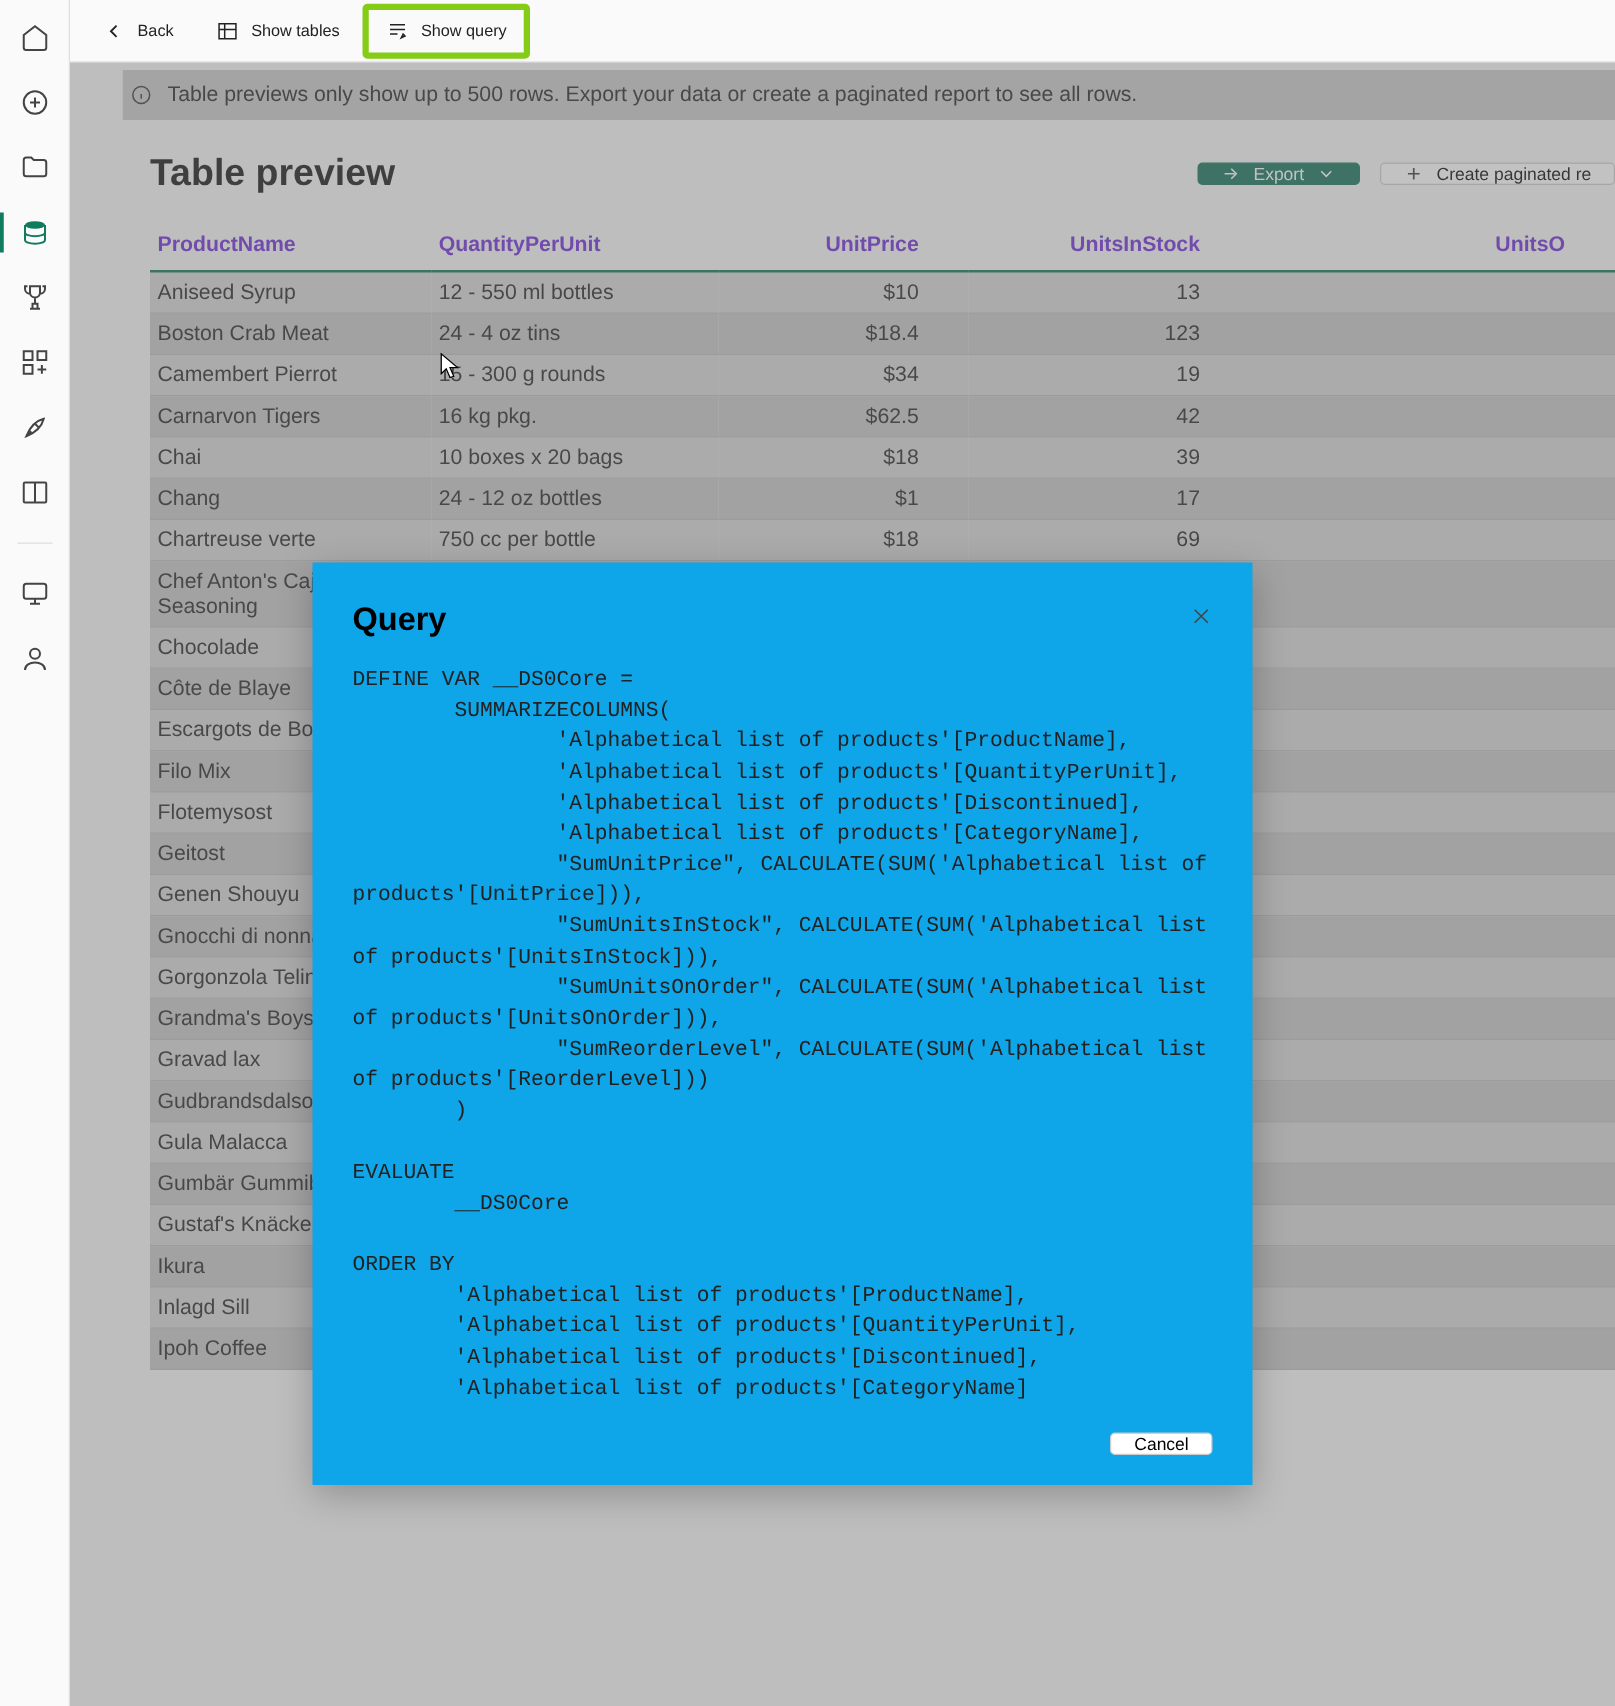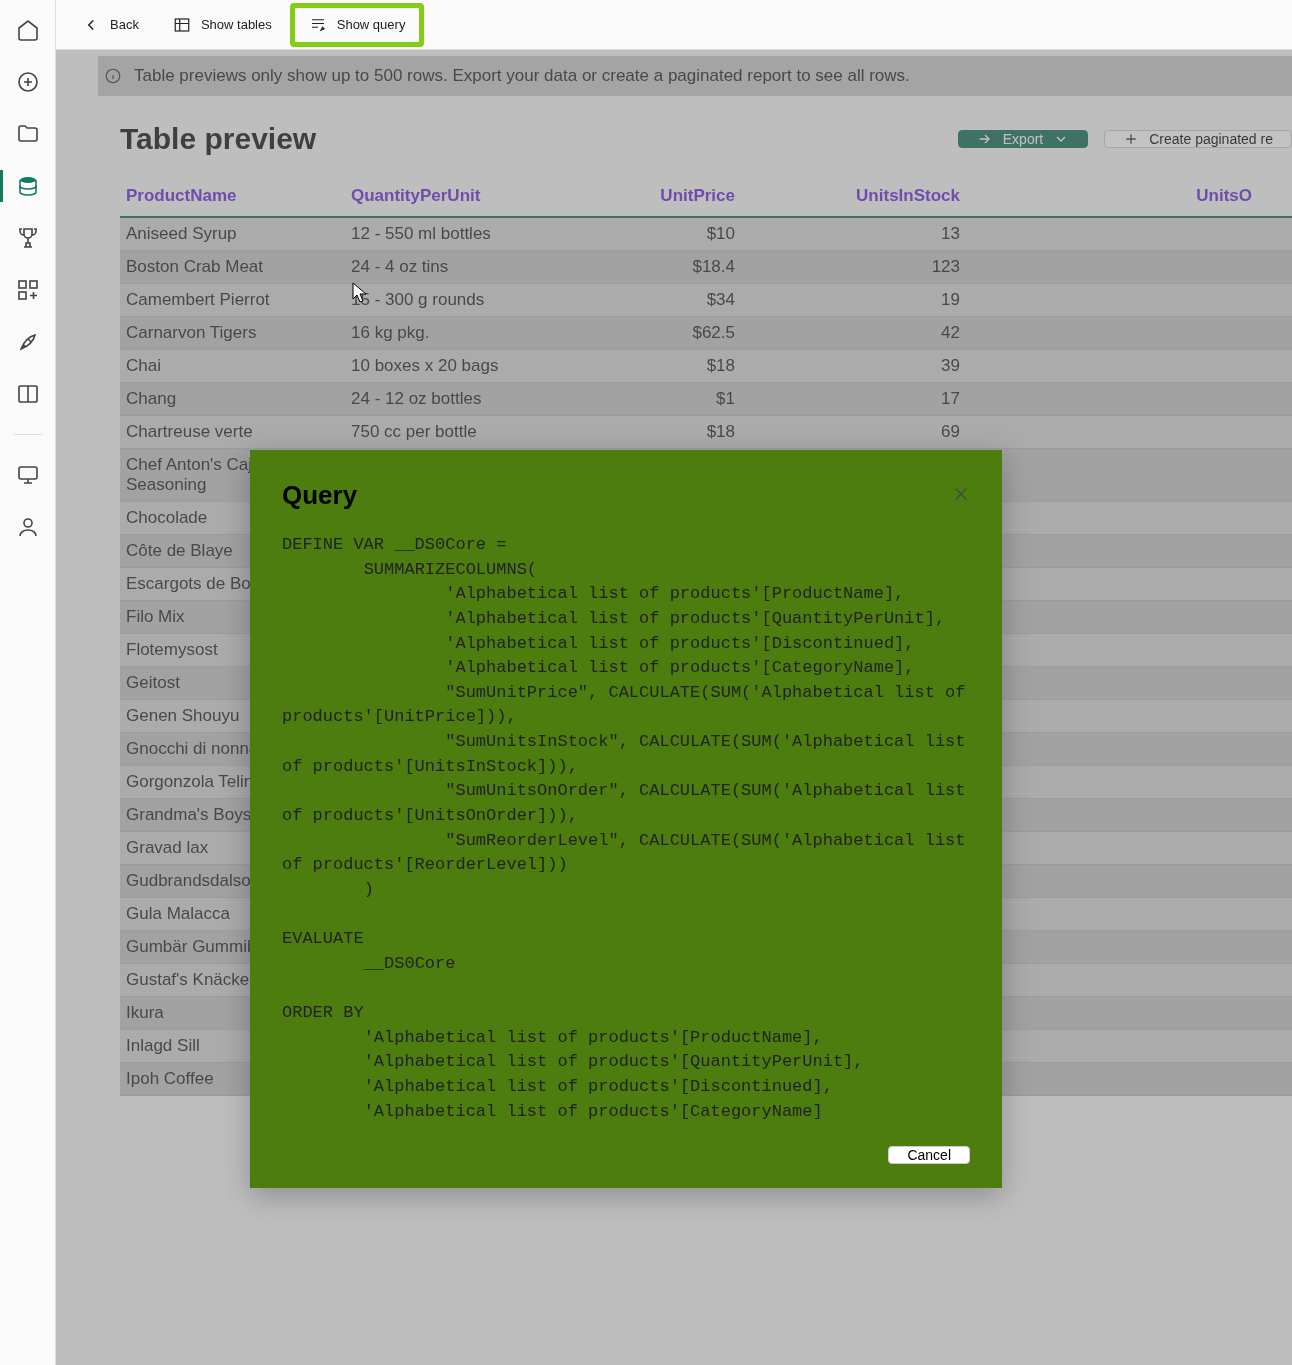--- a/index.html
+++ b/index.html
@@ -25,21 +25,21 @@
 .btn svg { width:16px; height:16px; }
 .tablewrap { padding: 10px 0 0 22px; }
 table { border-collapse: collapse; width: 100%; font-size:17px; }
 th { text-align:left; font-weight:600; padding:10px 6px; border-bottom:2px solid #0d6e56; color:#6d28d9; }
 th.num { text-align:right; padding-right:40px; }
 td { padding:6px 6px; border-bottom:1px solid #bbb; color:#222; }
 td.num { text-align:right; padding-right:40px; }
 tbody tr:nth-child(even) { background:#c5c5c5; }
 tbody tr:nth-child(odd) { background:#d6d6d6; }
 .dim-overlay { position:absolute; left:56px; top:50px; right:0; bottom:0; background:rgba(120,120,120,0.45); pointer-events:none; }
-.dialog { position:absolute; left:250px; top:450px; width:752px; background:#4d7c0f; box-shadow:0 8px 28px rgba(0,0,0,.25); padding:30px 32px 24px 32px; z-index:10; }
+.dialog { position:absolute; left:250px; top:450px; width:752px; background:#0ea5e9; box-shadow:0 8px 28px rgba(0,0,0,.25); padding:30px 32px 24px 32px; z-index:10; }
 .dialog-head { display:flex; align-items:center; }
 .dialog-head h2 { font-size:26px; font-weight:700; flex:1; }
 .dialog-close { cursor:pointer; color:#444; }
 .dialog-body { margin-top:22px; font-size:17px; line-height:1.45; color:#222; white-space:pre-wrap; font-family: Liberation Mono, monospace; }
 .dialog-foot { display:flex; justify-content:flex-end; gap:12px; margin-top:22px; }
 .cursor { position:absolute; left:352px; top:282px; z-index:20; pointer-events:none; }
 </style>
 </head>
 <body>
 

